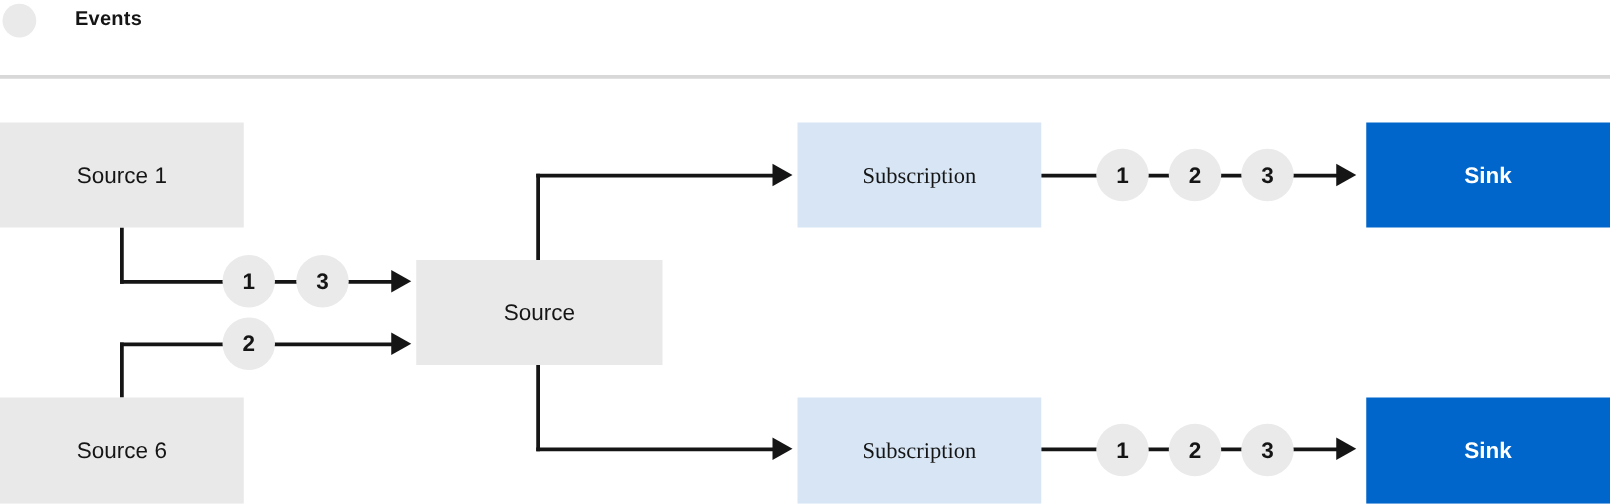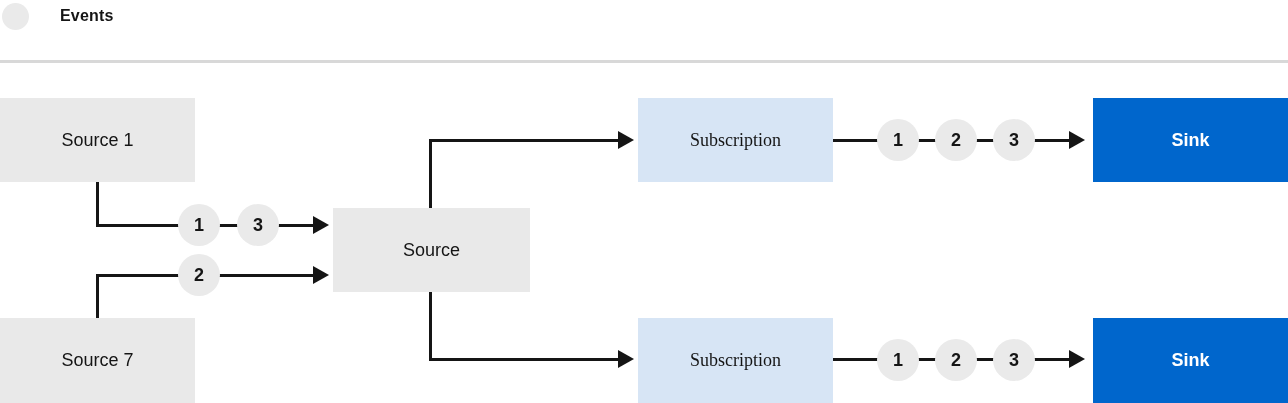--- a/index.html
+++ b/index.html
@@ -112,21 +112,21 @@
       <span>2</span>
     </div>
   <div class="event-circle" style="left:993px;top:339px;">
       <span>3</span>
     </div>
 
   <div class="node gray" style="left:0;top:98px;width:195px;height:84px;">
       <span>Source 1</span>
     </div>
   <div class="node gray" style="left:0;top:318px;width:195px;height:85px;">
-      <span>Source 7</span>
+      <span>Source 6</span>
     </div>
   <div class="node gray" style="left:333px;top:208px;width:197px;height:84px;">
       <span>Source</span>
     </div>
   <div class="node blue" style="left:638px;top:98px;width:195px;height:84px;">
       <span>Subscription</span>
     </div>
   <div class="node blue" style="left:638px;top:318px;width:195px;height:85px;">
       <span>Subscription</span>
     </div>

